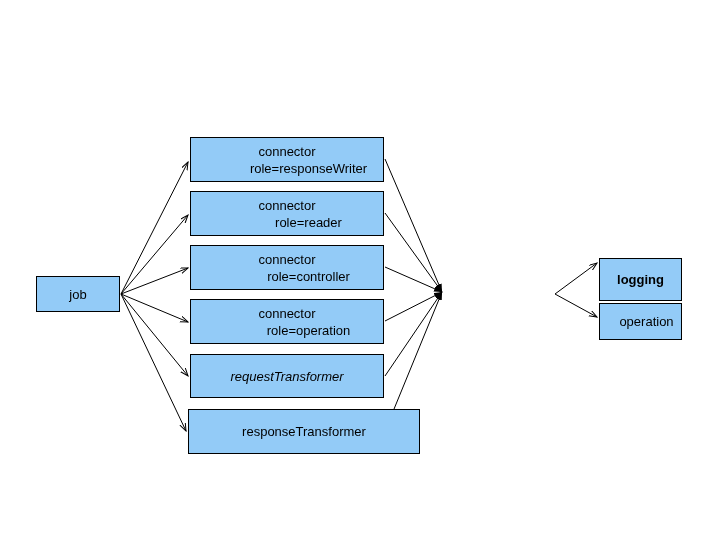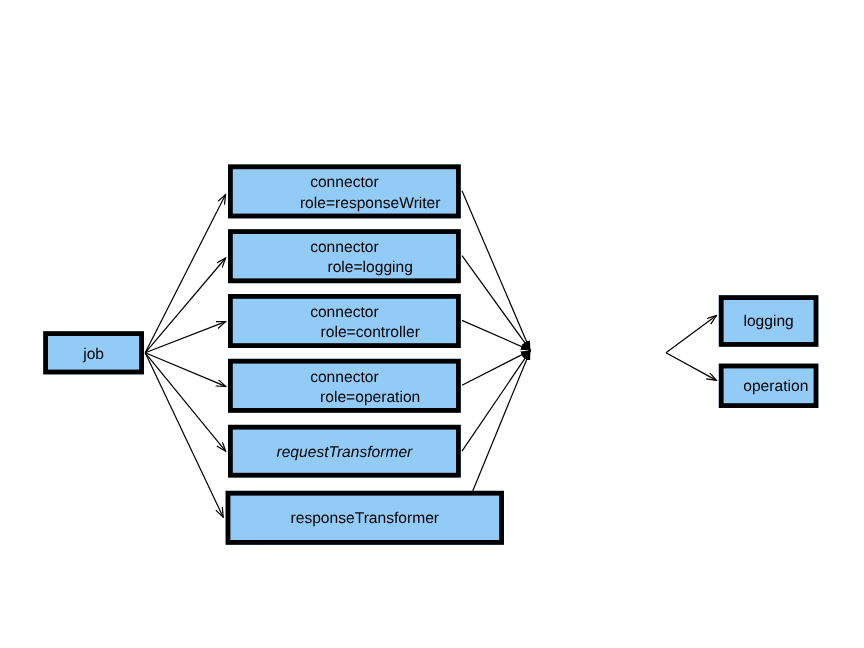--- a/index.html
+++ b/index.html
@@ -20,21 +20,21 @@
     position: absolute;
     left: 0;
     top: 0;
     width: 720px;
     height: 540px;
   }
   .node {
     position: absolute;
     box-sizing: border-box;
     background: #93cbf7;
-    border: 4px solid #b91c1c;
+    border: 1px solid #b91c1c;
     color: #000000;
     font-size: 13px;
     line-height: 17px;
     text-align: center;
     display: flex;
     flex-direction: column;
     align-items: center;
     justify-content: center;
     z-index: 2;
     white-space: nowrap;
@@ -79,39 +79,39 @@
   <div class="node" style="left: 36px; top: 276px; width: 84px; height: 36px; background: rgb(147, 203, 247); border-color: rgb(0, 0, 0);">
     <span class="line1">job</span>
 
   </div>
   <div class="node" style="left: 190px; top: 137px; width: 194px; height: 45px; background: rgb(147, 203, 247); border-color: rgb(0, 0, 0);">
     <span class="line1">connector</span>
     <span class="line2">role=responseWriter</span>
   </div>
   <div class="node" style="left: 190px; top: 191px; width: 194px; height: 45px; background: rgb(147, 203, 247); border-color: rgb(0, 0, 0);">
     <span class="line1">connector</span>
-    <span class="line2">role=logging</span>
+    <span class="line2">role=reader</span>
   </div>
   <div class="node" style="left: 190px; top: 245px; width: 194px; height: 45px; background: rgb(147, 203, 247); border-color: rgb(0, 0, 0);">
     <span class="line1">connector</span>
     <span class="line2">role=controller</span>
   </div>
   <div class="node" style="left: 190px; top: 299px; width: 194px; height: 45px; background: rgb(147, 203, 247); border-color: rgb(0, 0, 0);">
     <span class="line1">connector</span>
     <span class="line2">role=operation</span>
   </div>
   <div class="node" style="left: 190px; top: 354px; width: 194px; height: 44px; background: rgb(147, 203, 247); border-color: rgb(0, 0, 0); font-style: italic;">
     <span class="line1">requestTransformer</span>
 
   </div>
   <div class="node" style="left: 188px; top: 409px; width: 232px; height: 45px; background: rgb(147, 203, 247); border-color: rgb(0, 0, 0);">
     <span class="line1">responseTransformer</span>
 
   </div>
-  <div class="node" style="left: 599px; top: 246px; width: 83px; height: 43px; background: rgb(147, 203, 247); border-color: rgb(0, 0, 0);">
+  <div class="node" style="left: 599px; top: 258px; width: 83px; height: 43px; background: rgb(147, 203, 247); border-color: rgb(0, 0, 0); font-weight: bold;">
     <span class="line1">logging</span>
 
   </div>
   <div class="node" style="left: 599px; top: 303px; width: 83px; height: 37px; background: rgb(147, 203, 247); border-color: rgb(0, 0, 0); padding-left: 12px;">
     <span class="line1">operation</span>
 
   </div>
 
 </div>
 

